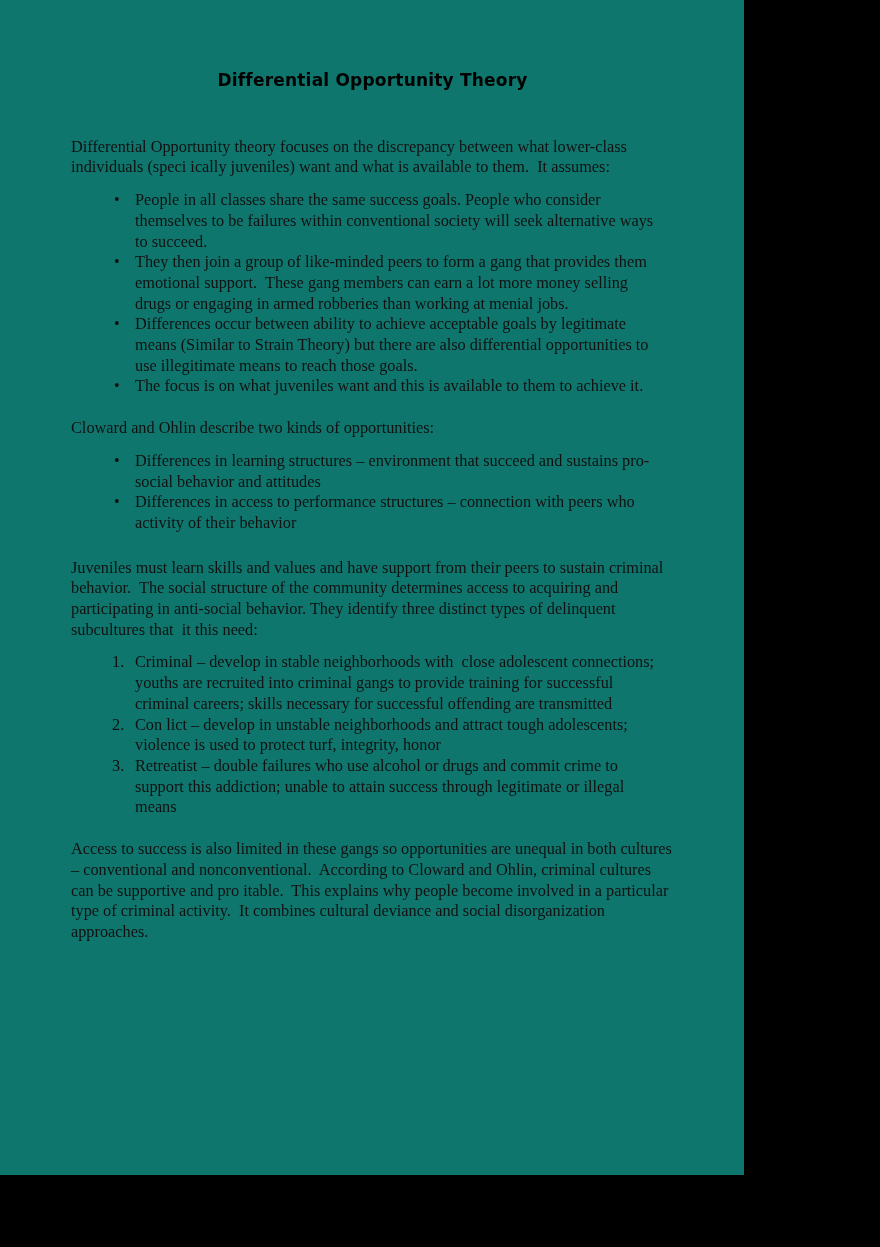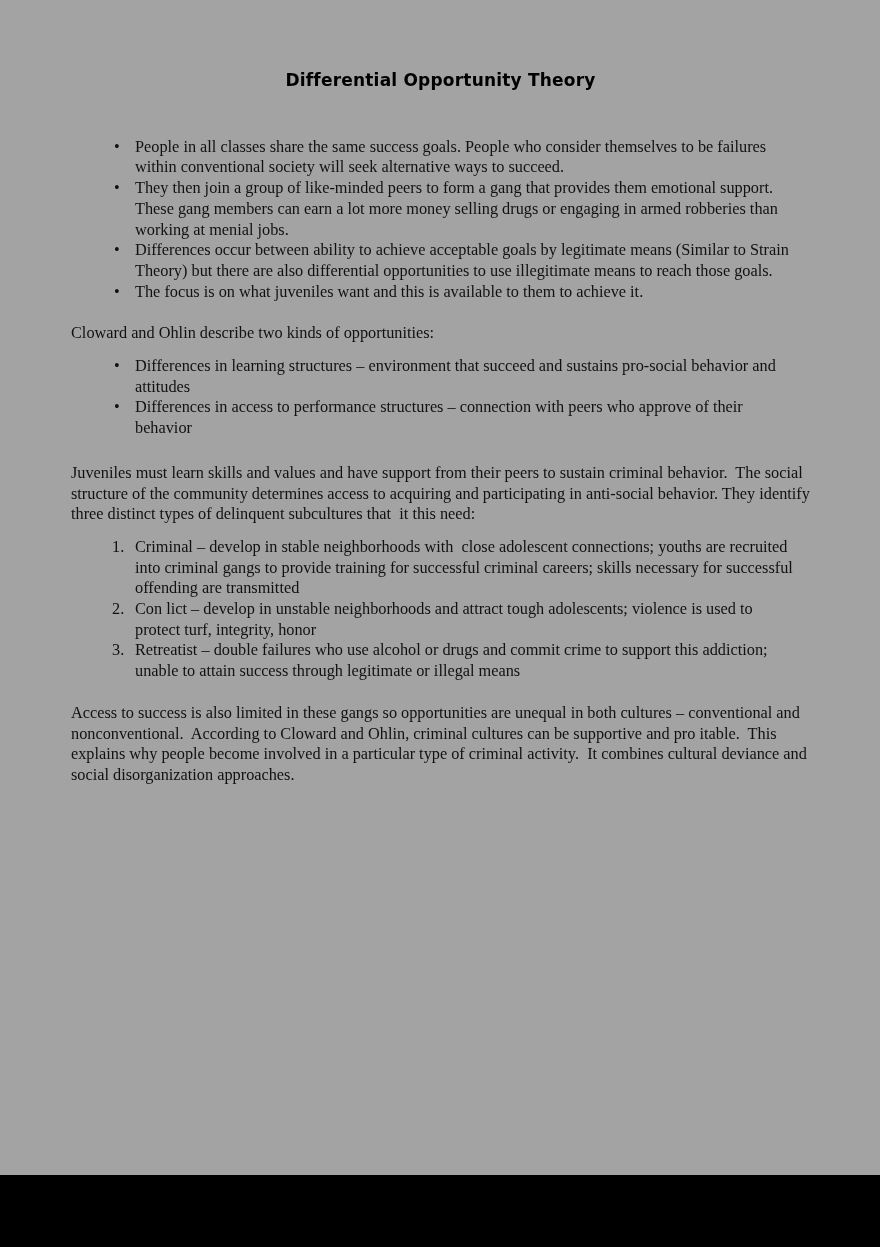--- a/index.html
+++ b/index.html
@@ -4,23 +4,23 @@
 <style>
   html, body { margin: 0; padding: 0; }
   .page {
     position: relative;
     width: 880px;
     height: 1247px;
     background: #000;
     overflow: hidden;
   }
   .sheet {
-    width: 880px;
+    width: 744px;
     height: 1175px;
-    background: #a3a3a3;
+    background: #0f766e;
     box-sizing: border-box;
   }
   .content {
     box-sizing: border-box;
     padding: 70px 70px 0 71px;
     font-family: "Liberation Serif", serif;
     font-size: 16.3px;
     line-height: 20.7px;
     color: #111111;
   }
@@ -80,33 +80,34 @@
 </style>
 </head>
 <body>
 
 <div class="page">
   <div class="sheet">
     <div class="content">
 
       <h1 class="doc-title">Differential Opportunity Theory</h1>
 
+      <p class="para">Differential Opportunity theory focuses on the discrepancy between what lower-class individuals (speci ically juveniles) want and what is available to them.  It assumes:</p>
 
       <ul class="blist">
         <li>People in all classes share the same success goals. People who consider themselves to be failures within conventional society will seek alternative ways to succeed.</li>
         <li>They then join a group of like-minded peers to form a gang that provides them emotional support.  These gang members can earn a lot more money selling drugs or engaging in armed robberies than working at menial jobs.</li>
         <li>Differences occur between ability to achieve acceptable goals by legitimate means (Similar to Strain Theory) but there are also differential opportunities to use illegitimate means to reach those goals.</li>
         <li>The focus is on what juveniles want and this is available to them to achieve it.</li>
       </ul>
 
       <p class="para gap">Cloward and Ohlin describe two kinds of opportunities:</p>
 
       <ul class="blist">
         <li>Differences in learning structures – environment that succeed and sustains pro-social behavior and attitudes</li>
-        <li>Differences in access to performance structures – connection with peers who approve of their behavior</li>
+        <li>Differences in access to performance structures – connection with peers who activity of their behavior</li>
       </ul>
 
       <p class="para gap-lg">Juveniles must learn skills and values and have support from their peers to sustain criminal behavior.  The social structure of the community determines access to acquiring and participating in anti-social behavior. They identify three distinct types of delinquent subcultures that  it this need:</p>
 
       <ol class="nlist">
         <li>Criminal – develop in stable neighborhoods with  close adolescent connections; youths are recruited into criminal gangs to provide training for successful criminal careers; skills necessary for successful offending are transmitted</li>
         <li>Con lict – develop in unstable neighborhoods and attract tough adolescents; violence is used to protect turf, integrity, honor</li>
         <li>Retreatist – double failures who use alcohol or drugs and commit crime to support this addiction; unable to attain success through legitimate or illegal means</li>
       </ol>
 

